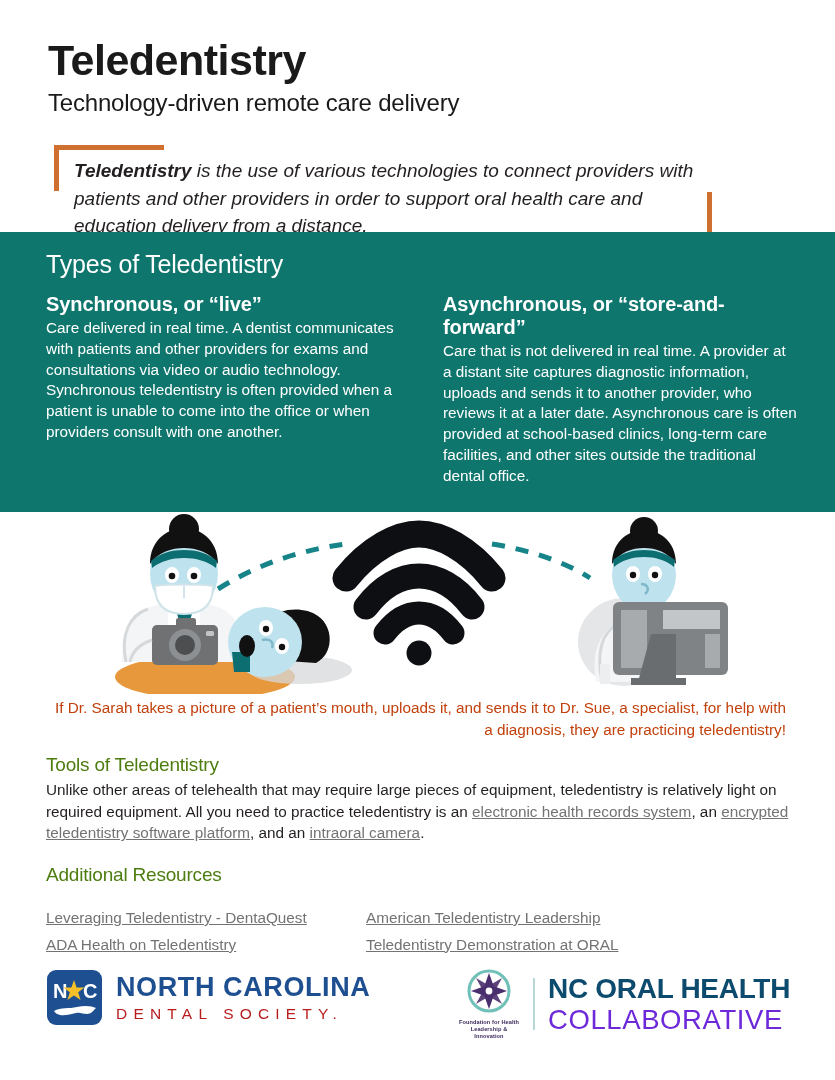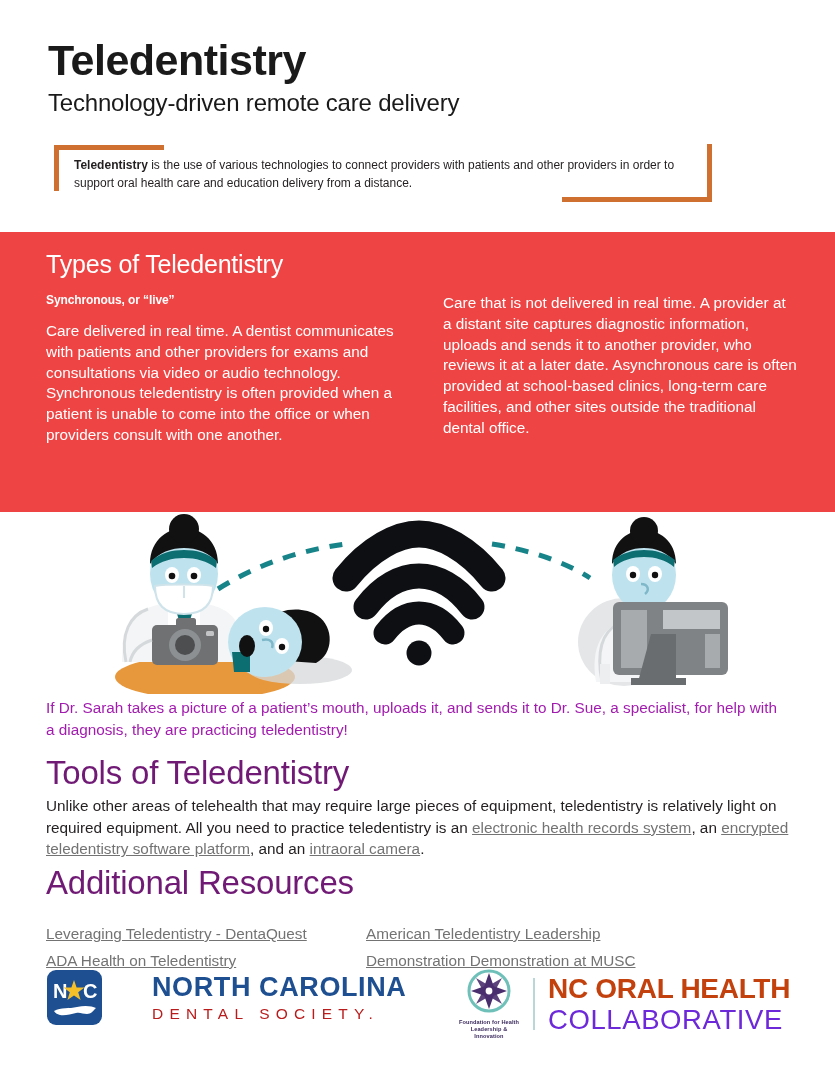--- a/index.html
+++ b/index.html
@@ -30,56 +30,56 @@
     padding: 12px 18px 10px 20px;
   }
   .callout .br {
     position: absolute; background: #cf7030;
   }
   .br-top    { left: 0;  top: 0;    width: 110px; height: 5px; }
   .br-left   { left: 0;  top: 0;    width: 5px;   height: 46px; }
   .br-bottom { right: 0; bottom: 0; width: 150px; height: 5px; }
   .br-right  { right: 0; bottom: 0; width: 5px;   height: 58px; }
   .callout-text {
-    font-size: 12px; line-height: 1.45; color: #231f20;
+    font-size: 19px; line-height: 1.45; color: #231f20; font-style: italic;
   }
   .callout-text b { font-weight: bold; }
 
   
   .teal {
     position: absolute; left: 0; top: 232px;
     width: 835px; height: 280px;
-    background: #ef4444;
+    background: #0f766e;
     color: #ffffff;
   }
   .teal-h {
     font-size: 25px; font-weight: normal;
     padding: 18px 0 0 46px; letter-spacing: -0.2px;
   }
   .cols { display: flex; padding: 14px 34px 0 46px; gap: 42px; }
   .col { width: 355px; }
   .col-h {
-    font-size: 12px; font-weight: bold; letter-spacing: -0.1px;
-    margin-bottom: 14px;
+    font-size: 20px; font-weight: bold; letter-spacing: -0.1px;
+    margin-bottom: 2px;
   }
   .col-p { font-size: 15.3px; line-height: 1.36; }
 
   
   .illus { position: absolute; left: 0; top: 512px; width: 835px; height: 182px; }
 
   
   .caption {
     position: absolute; left: 46px; top: 697px; width: 740px;
-    font-size: 15.3px; line-height: 1.42; color: #a21caf;
+    font-size: 15.3px; line-height: 1.42; color: #c2410c; text-align: right;
   }
 
   
   .tools { position: absolute; left: 46px; top: 754px; width: 745px; }
   .sec-h {
-    font-size: 33px; font-weight: normal; color: #701a75;
+    font-size: 19px; font-weight: normal; color: #4d7c0f;
     letter-spacing: -0.2px; margin-bottom: 3px;
   }
   .tools-p { font-size: 15.3px; line-height: 1.42; color: #231f20; }
   a.lnk, .lnk {
     color: #737373; text-decoration: underline; cursor: pointer;
   }
 
   
   .res { position: absolute; left: 46px; top: 864px; width: 745px; }
   .res-grid {
@@ -89,40 +89,40 @@
   .res-grid .lnk { font-size: 15.3px; line-height: 1.55; }
 
   
   .footer { position: absolute; left: 0; top: 962px; width: 835px; height: 90px; }
 
   .nc-logo { position: absolute; left: 47px; top: 8px; display: flex; align-items: center; gap: 14px; }
   .nc-badge {
     width: 55px; height: 55px; border-radius: 9px; background: #1d4f91;
     position: relative; flex: none;
   }
-  .nc-words { line-height: 1; margin-left: 36px; }
+  .nc-words { line-height: 1; }
   .nc-l1 {
     font-size: 27px; font-weight: bold; color: #1d4f91;
     letter-spacing: 0.6px;
   }
   .nc-l2 {
     font-size: 15.5px; color: #b91c1c; letter-spacing: 6.2px;
     margin-top: 5px;
   }
 
   .fhli { position: absolute; left: 458px; top: 6px; display: flex; align-items: center; gap: 13px; }
   .fhli-mark { width: 62px; flex: none; text-align: center; }
   .fhli-cap {
     font-size: 5.6px; font-weight: bold; color: #3a2a5d;
     line-height: 1.25; margin-top: 1px; letter-spacing: 0.1px;
   }
   .divider { width: 2px; height: 52px; background: #b9d7d8; flex: none; }
   .coh { line-height: 1; }
   .coh-l1 {
-    font-size: 28px; font-weight: bold; color: #c2410c; letter-spacing: -0.3px;
+    font-size: 28px; font-weight: bold; color: #0c4a6e; letter-spacing: -0.3px;
   }
   .coh-l2 {
     font-size: 27.5px; color: #6d28d9; letter-spacing: 0.6px; margin-top: 3px;
   }
 </style>
 </head>
 <body>
 
 <div class="page">
 
@@ -140,20 +140,21 @@
   </div>
 
   <div class="teal">
     <div class="teal-h">Types of Teledentistry</div>
     <div class="cols">
       <div class="col">
         <div class="col-h">Synchronous, or “live”</div>
         <div class="col-p">Care delivered in real time. A dentist communicates with patients and other providers for exams and consultations via video or audio technology. Synchronous teledentistry is often provided when a patient is unable to come into the office or when providers consult with one another.</div>
       </div>
       <div class="col">
+        <div class="col-h">Asynchronous, or “store-and-forward”</div>
         <div class="col-p">Care that is not delivered in real time. A provider at a distant site captures diagnostic information, uploads and sends it to another provider, who reviews it at a later date. Asynchronous care is often provided at school-based clinics, long-term care facilities, and other sites outside the traditional dental office.</div>
       </div>
     </div>
   </div>
 
   <div class="illus">
     <svg width="835" height="182" viewBox="0 0 835 182">
 
       <path d="M218,77 C265,48 305,38 345,32" fill="none" stroke="#17848a" stroke-width="5" stroke-dasharray="13 11" stroke-linecap="butt"></path>
 
@@ -259,21 +260,21 @@
     <div class="sec-h">Tools of Teledentistry</div>
     <div class="tools-p"><span>Unlike other areas of telehealth that may require large pieces of equipment, teledentistry is relatively light on required equipment. All you need to practice teledentistry is an </span><span class="lnk">electronic health records system</span><span>, an </span><span class="lnk">encrypted teledentistry software platform</span><span>, and an </span><span class="lnk">intraoral camera</span><span>.</span></div>
   </div>
 
   <div class="res">
     <div class="sec-h">Additional Resources</div>
     <div class="res-grid">
       <span class="lnk">Leveraging Teledentistry - DentaQuest</span>
       <span class="lnk">American Teledentistry Leadership</span>
       <span class="lnk">ADA Health on Teledentistry</span>
-      <span class="lnk">Demonstration Demonstration at MUSC</span>
+      <span class="lnk">Teledentistry Demonstration at ORAL</span>
     </div>
   </div>
 
   <div class="footer">
 
     <div class="nc-logo">
       <div class="nc-badge">
         <svg width="55" height="55" viewBox="0 0 55 55">
           <text x="6" y="28" font-family="Liberation Sans, sans-serif" font-size="20" font-weight="bold" fill="#ffffff">N</text>
           <polygon points="27,10 29.6,17.5 37.5,17.5 31.2,22.3 33.6,30 27,25.4 20.4,30 22.8,22.3 16.5,17.5 24.4,17.5" fill="#f5bf2a"></polygon>

